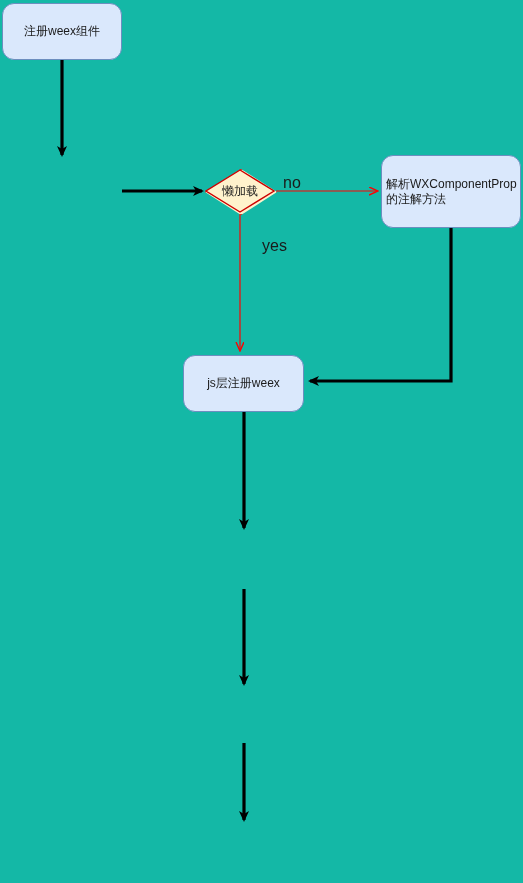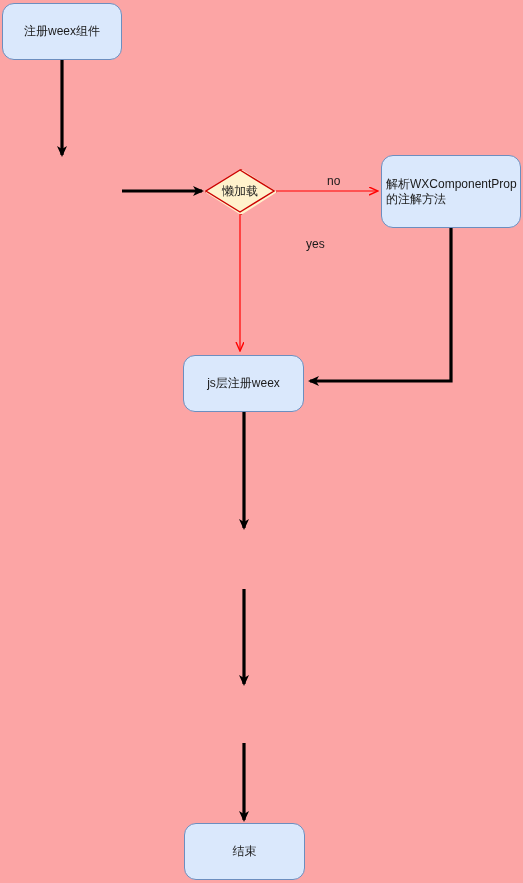--- a/index.html
+++ b/index.html
@@ -7,21 +7,21 @@
     padding: 0;
     background: #ffffff;
   }
   body {
     font-family: "Liberation Sans", sans-serif;
   }
   #canvas {
     position: relative;
     width: 523px;
     height: 883px;
-    background: #fca5a5;
+    background: #14b8a6;
     overflow: hidden;
   }
   .edges {
     position: absolute;
     left: 0;
     top: 0;
     width: 523px;
     height: 883px;
   }
   .node {
@@ -81,24 +81,23 @@
   }
   .decision .node-label {
     position: relative;
     font-size: 12px;
     color: #1a1a1a;
     z-index: 2;
     white-space: nowrap;
   }
   .edge-label {
     position: absolute;
-    font-size: 12px;
+    font-size: 16px;
     color: #1a1a1a;
     white-space: nowrap;
-    margin-left: 44px;
   }
 </style>
 </head>
 <body>
 
 <div id="canvas">
 
   <svg class="edges" viewBox="0 0 523 883" width="523" height="883" xmlns="http://www.w3.org/2000/svg">
     <defs>
       <marker id="arrow-black" markerWidth="12" markerHeight="12" refX="9" refY="5" orient="auto" markerUnits="userSpaceOnUse">
@@ -169,21 +168,18 @@
   <div class="node align-left" style="left:381px; top:155px; width:140px; height:73px;">
     <span class="node-label">解析WXComponentProp的注解方法</span>
   </div>
 
   <div class="node" style="left:183px; top:355px; width:121px; height:57px;">
     <span class="node-label">js层注册weex</span>
   </div>
 
 
 
-  <div class="node" style="left:184px; top:823px; width:121px; height:57px;">
-    <span class="node-label">结束</span>
-  </div>
 
   <div class="edge-label" style="left:283px; top:174px;">no</div>
 
   <div class="edge-label" style="left:262px; top:237px;">yes</div>
 
 </div>
 
 </body></html>

